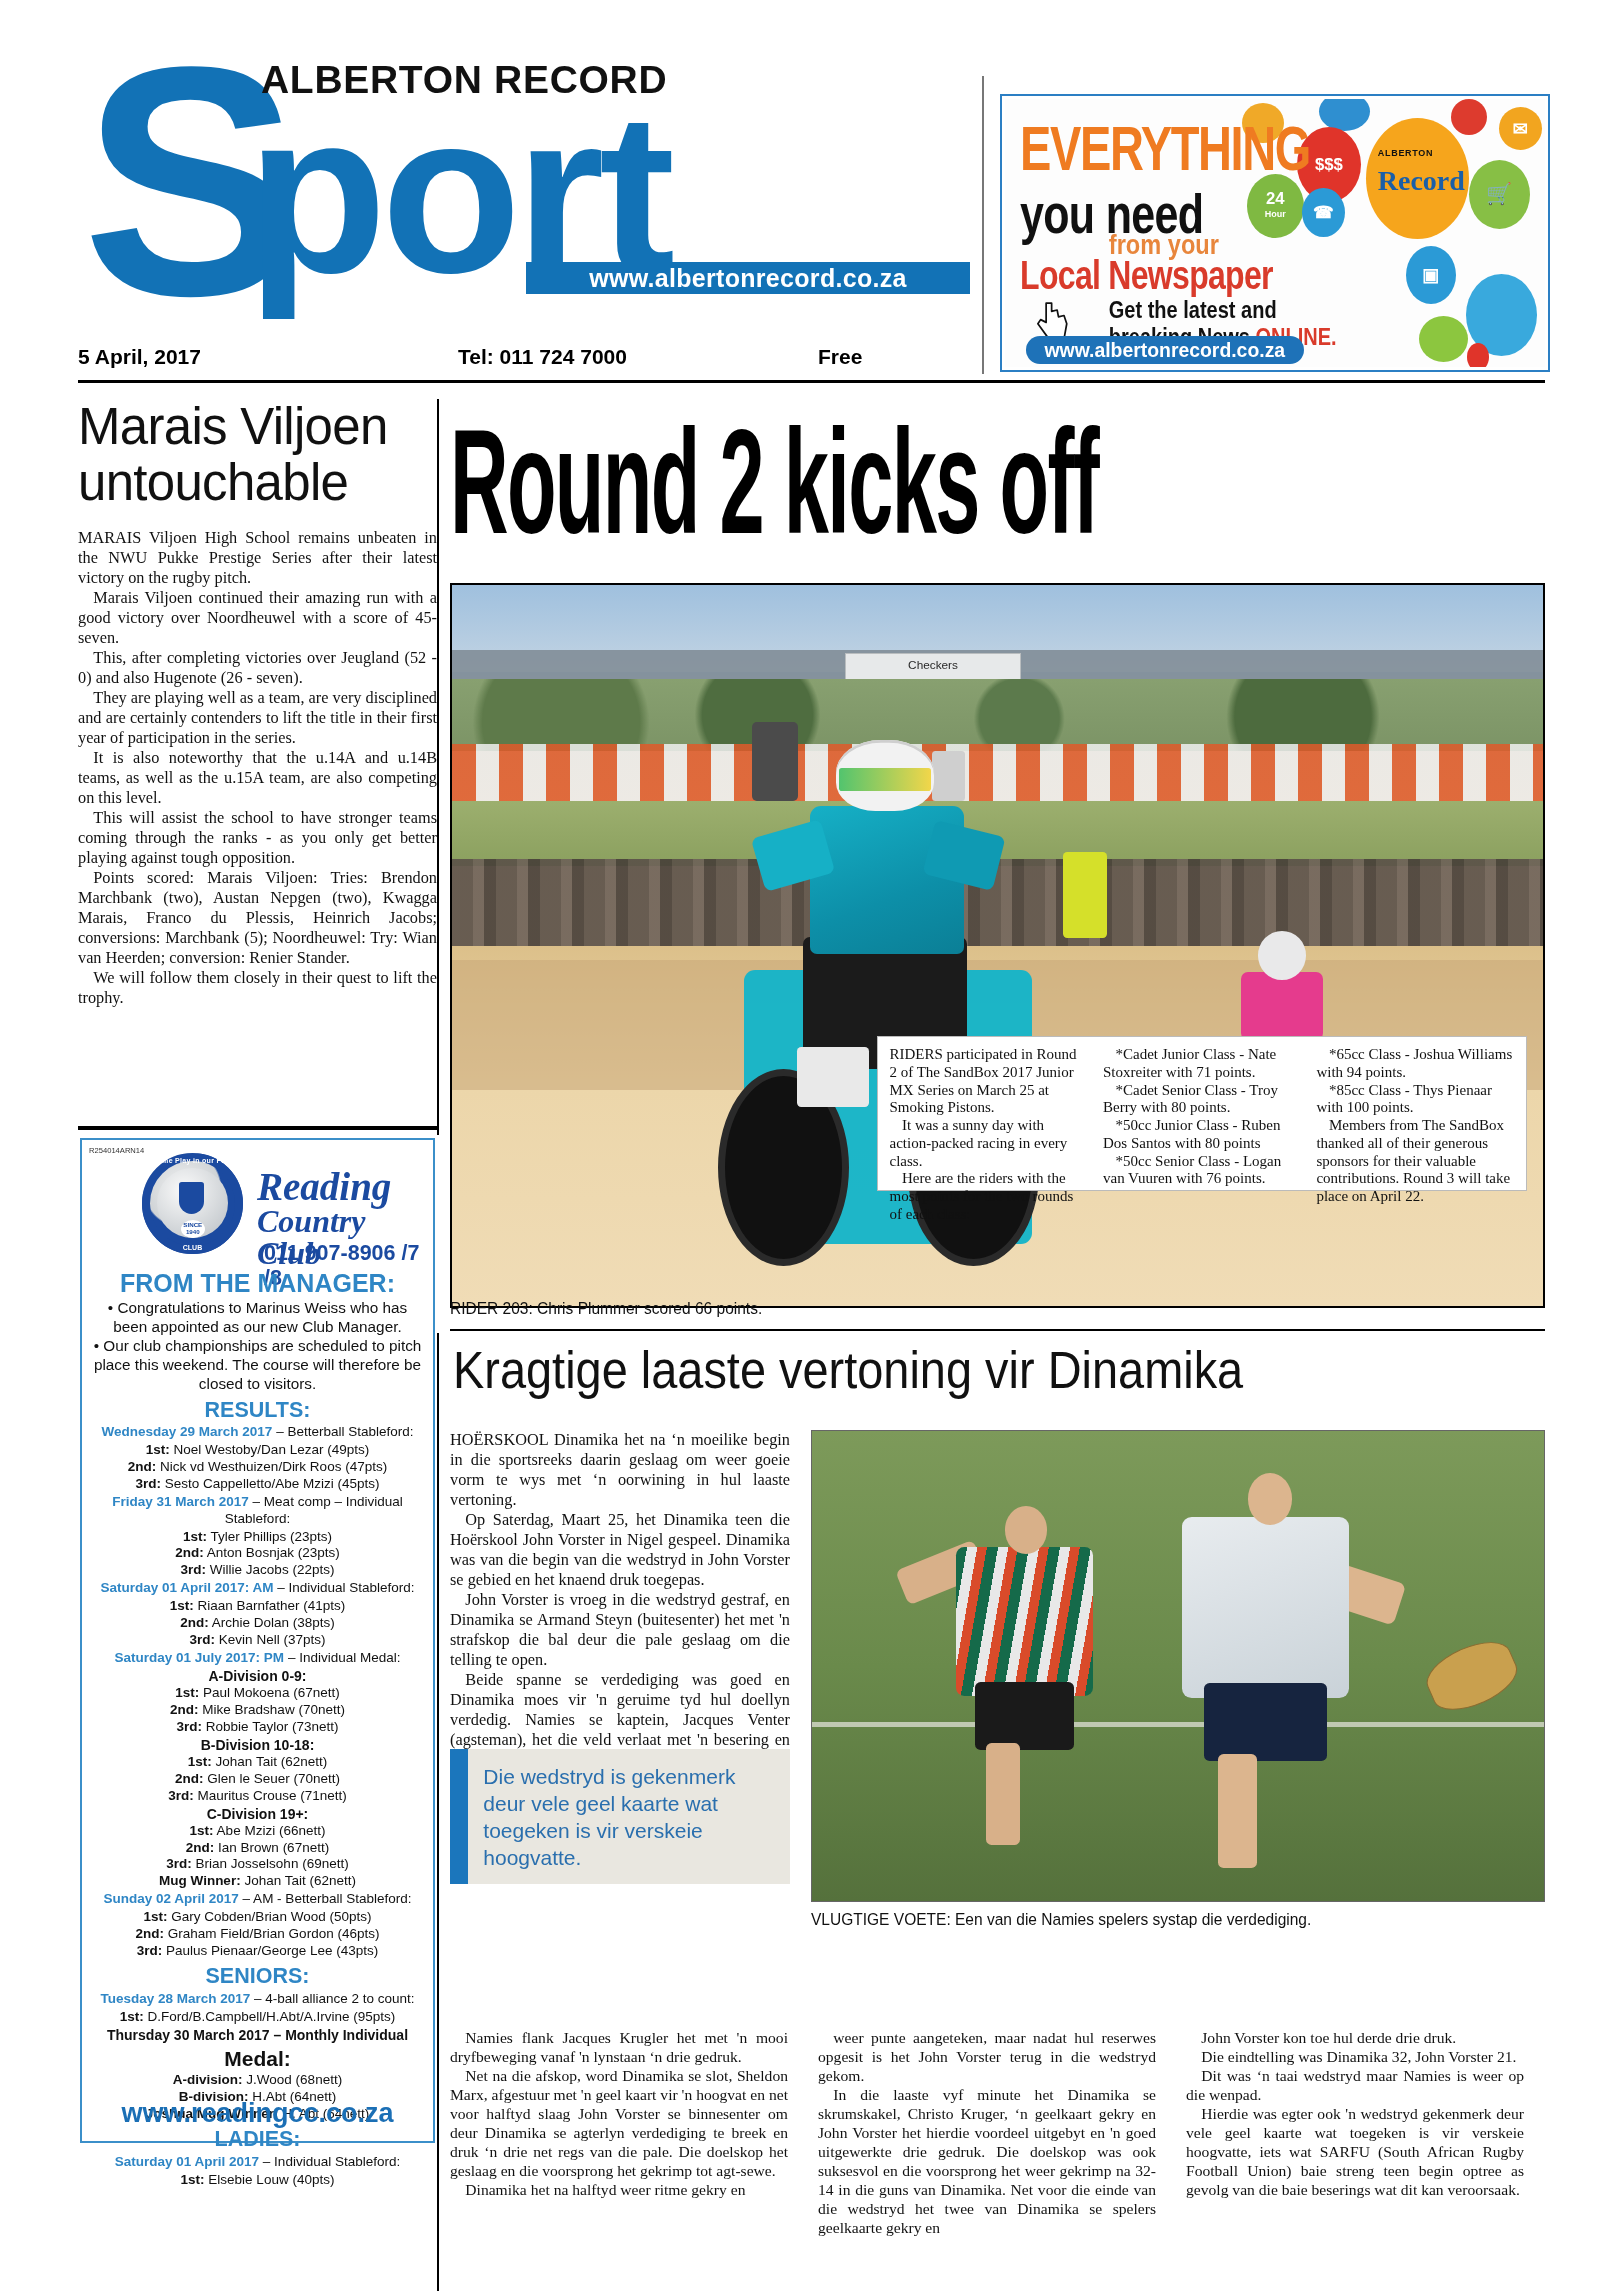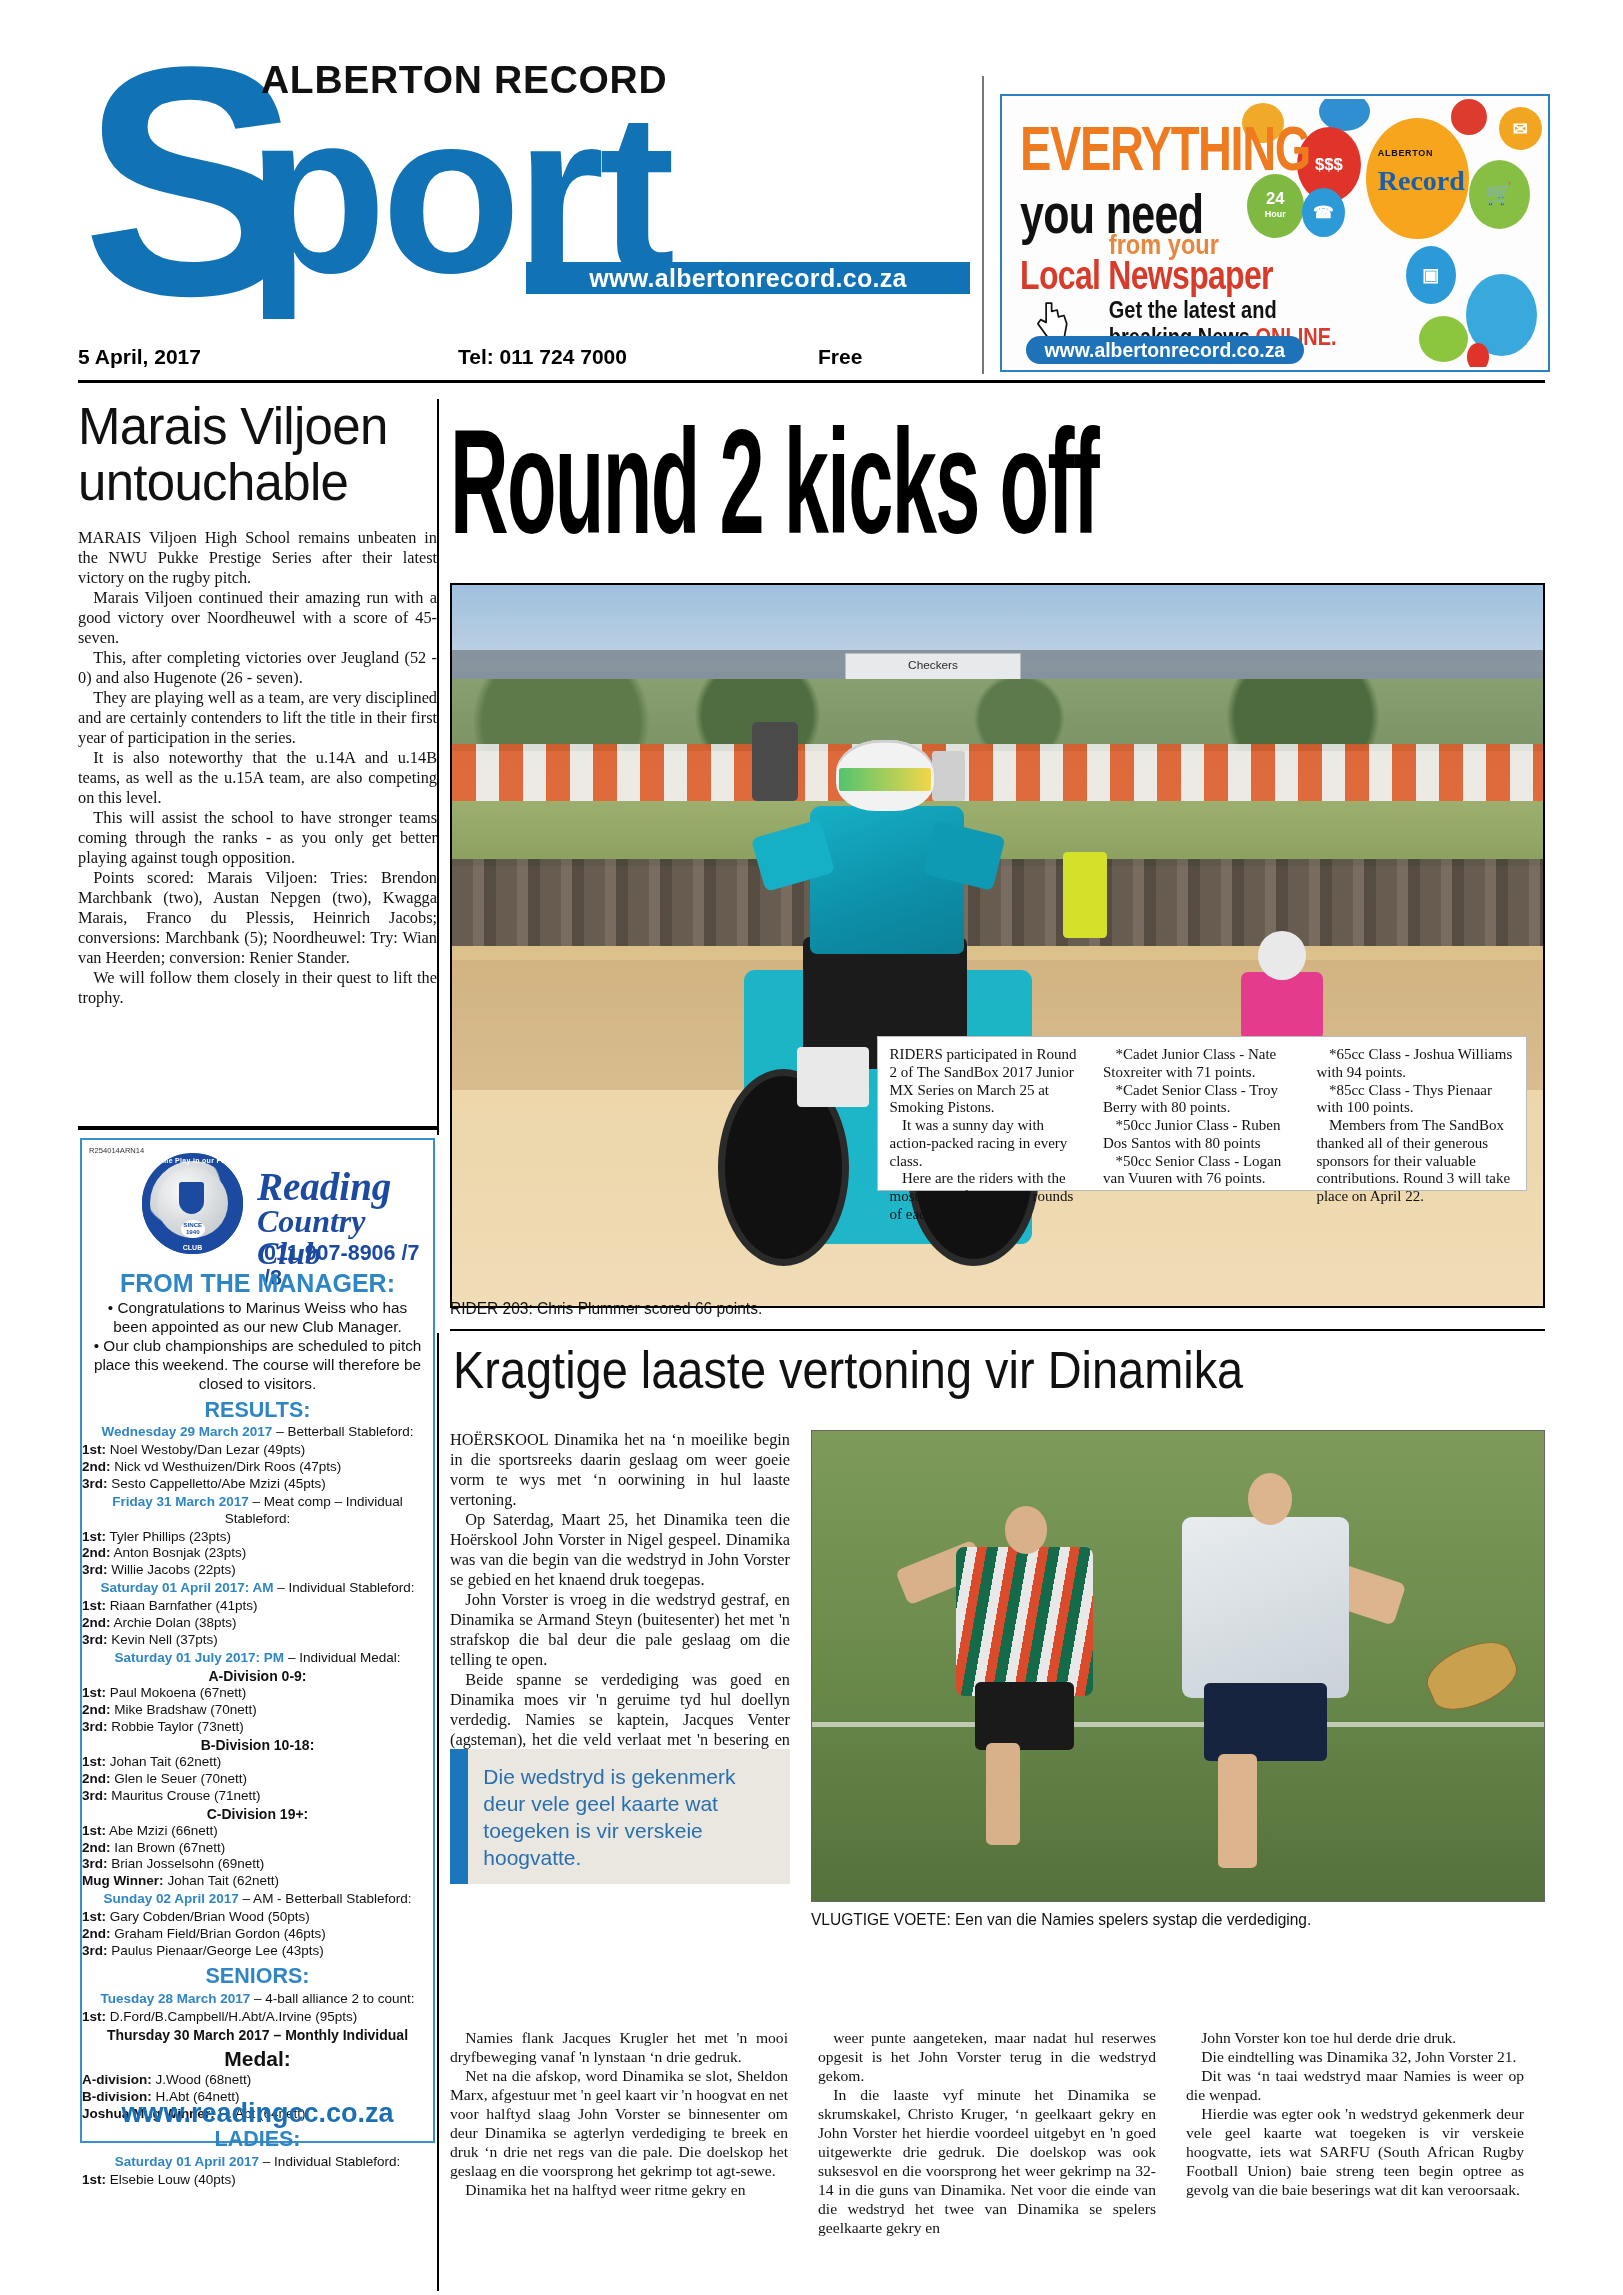--- a/index.html
+++ b/index.html
@@ -101,21 +101,21 @@
       font-weight:bold;font-size:25px;color:#2f86c5;}
   #rcc-bullets{position:absolute;left:8.3px;right:8.3px;top:158px;font-family:"Liberation Sans",sans-serif;
       font-size:15.3px;line-height:19px;color:#111;text-align:center;}
   #rcc-results{position:absolute;left:0;right:0;top:253px;}
   .rcc-h{text-align:center;font-family:"Liberation Sans",sans-serif;font-weight:bold;font-size:21.5px;color:#2f86c5;
       margin:4.9px 0 1.4px;}
   .rcc-h2{text-align:center;font-family:"Liberation Sans",sans-serif;font-weight:bold;font-size:21px;color:#111;margin:4.2px 0 1.4px;}
   .rcc-date{text-align:center;font-family:"Liberation Sans",sans-serif;font-size:13.5px;line-height:16.7px;color:#111;margin:1.4px 5.6px;}
   .rcc-date b{color:#2f86c5;}
   .rcc-sub{text-align:center;font-family:"Liberation Sans",sans-serif;font-weight:bold;font-size:14px;color:#111;margin:1.4px 0;}
-  .rcc-line{text-align:left;font-family:"Liberation Sans",sans-serif;font-size:13.5px;line-height:16.7px;color:#111;margin:0;}
+  .rcc-line{text-align:center;font-family:"Liberation Sans",sans-serif;font-size:13.5px;line-height:16.7px;color:#111;margin:0;}
   .rcc-line b{color:#111;}
   #rcc-web{position:absolute;left:0;right:0;bottom:12.5px;text-align:center;font-family:"Liberation Sans",sans-serif;
       font-weight:bold;font-size:27px;color:#1b6fb5;}
 
   
   #headline-main{position:absolute;left:450px;top:408px;font-family:"Liberation Sans",sans-serif;
       font-weight:bold;font-size:104px;line-height:104px;color:#000;letter-spacing:-2.1px;
       transform:scaleX(.78) scaleY(1.42);transform-origin:left top;white-space:nowrap;}
 
   

